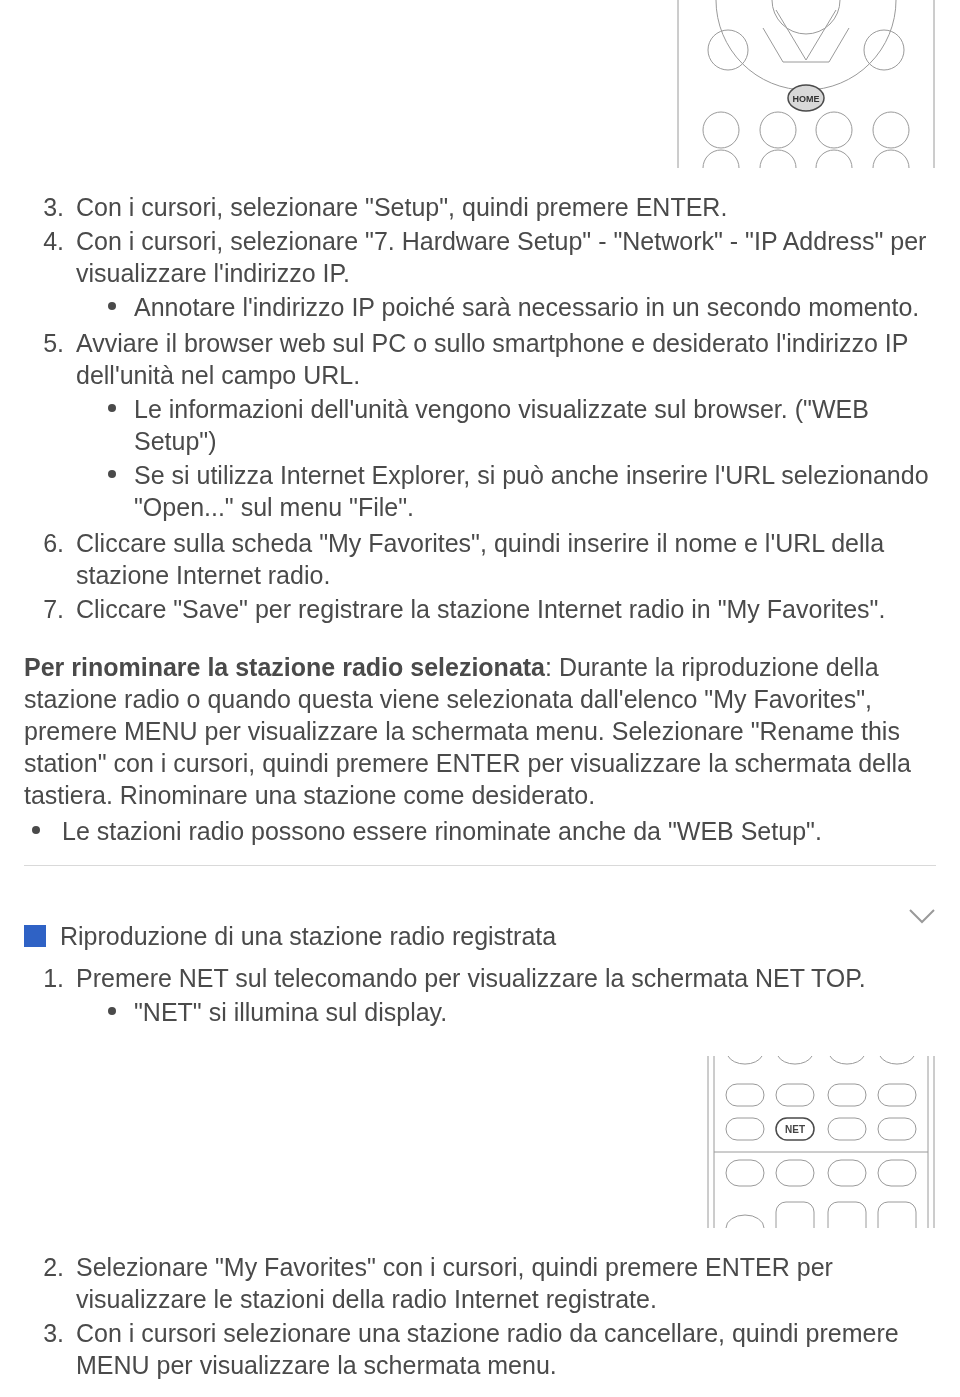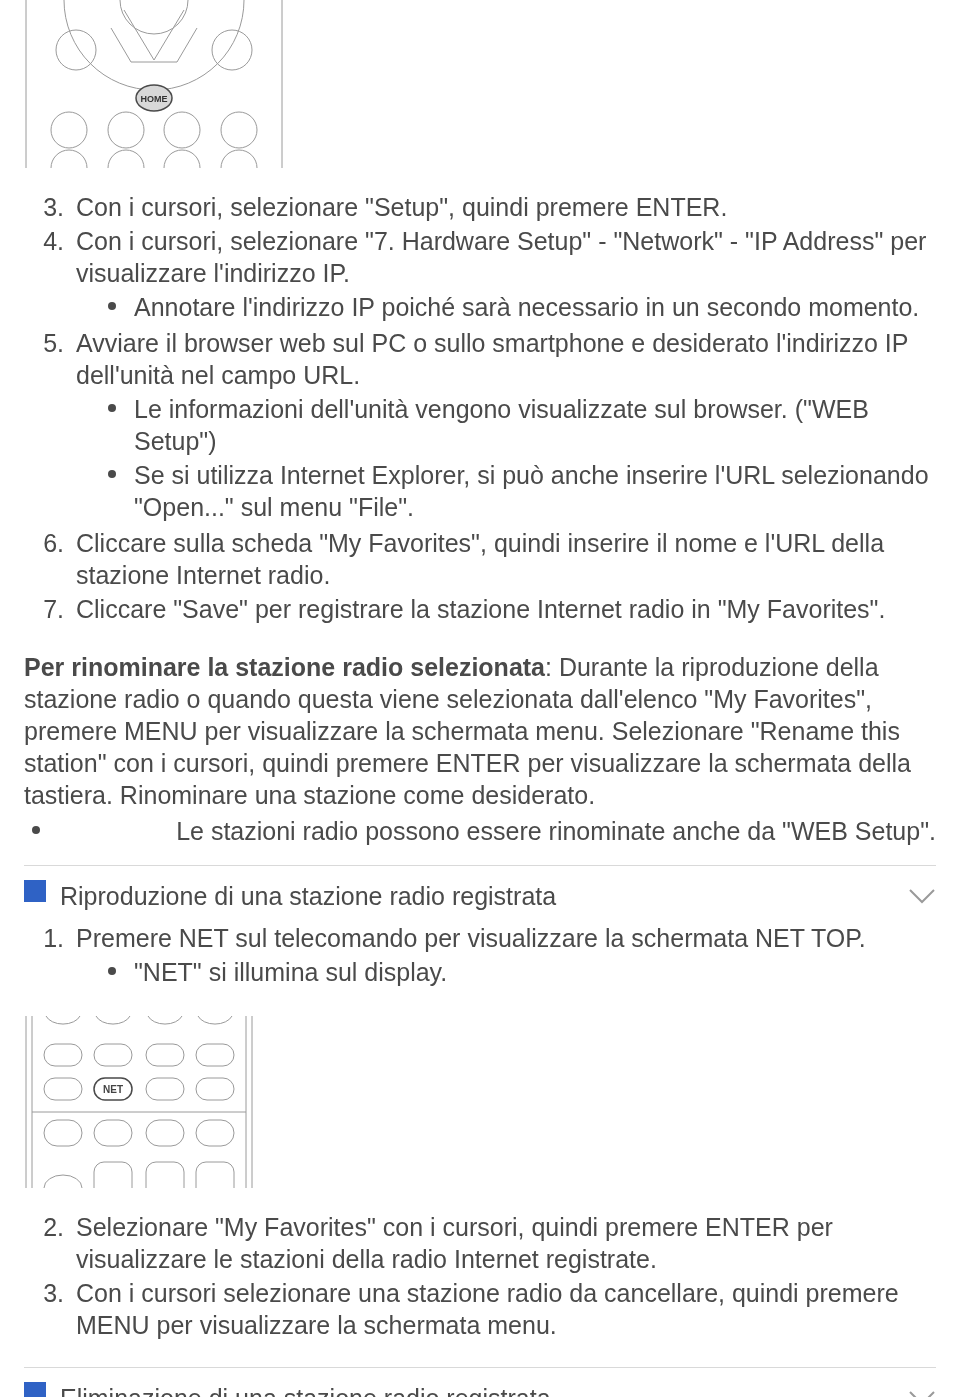--- a/index.html
+++ b/index.html
@@ -9,21 +9,21 @@
     font-family: Arial, Helvetica, sans-serif;
     color: #4a4a4a;
     width: 960px;
   }
   .page {
     padding: 0 24px 24px 24px;
     font-size: 25px;
     line-height: 1.28;
   }
   .remote-figure {
-    text-align: left;
+    text-align: right;
     margin-bottom: 16px;
   }
   ol.steps {
     list-style: none;
     padding: 0;
     margin: 0 0 26px 0;
   }
   ol.steps > li {
     display: flex;
     flex-direction: row;
@@ -61,21 +61,20 @@
   .para {
     margin: 0 0 4px 0;
   }
   .para .bold {
     font-weight: bold;
   }
   ul.top-bullets {
     list-style: none;
     padding: 0;
     margin: 2px 0 18px 0;
-    text-align: right;
   }
   ul.top-bullets > li {
     position: relative;
     padding-left: 38px;
     margin-bottom: 2px;
   }
   ul.top-bullets > li::before {
     content: "";
     position: absolute;
     left: 8px;
@@ -91,20 +90,22 @@
     margin: 10px 0 14px 0;
   }
   .section-header {
     display: flex;
     align-items: center;
     justify-content: space-between;
     margin-bottom: 10px;
   }
   .section-header .left {
     display: flex;
+    align-items: center;
+    margin-top: 40px;
   }
   .blue-square {
     width: 22px;
     height: 22px;
     background: #2f62c5;
     margin-right: 14px;
   }
   .section-title {
     color: #4a4a4a;
   }

